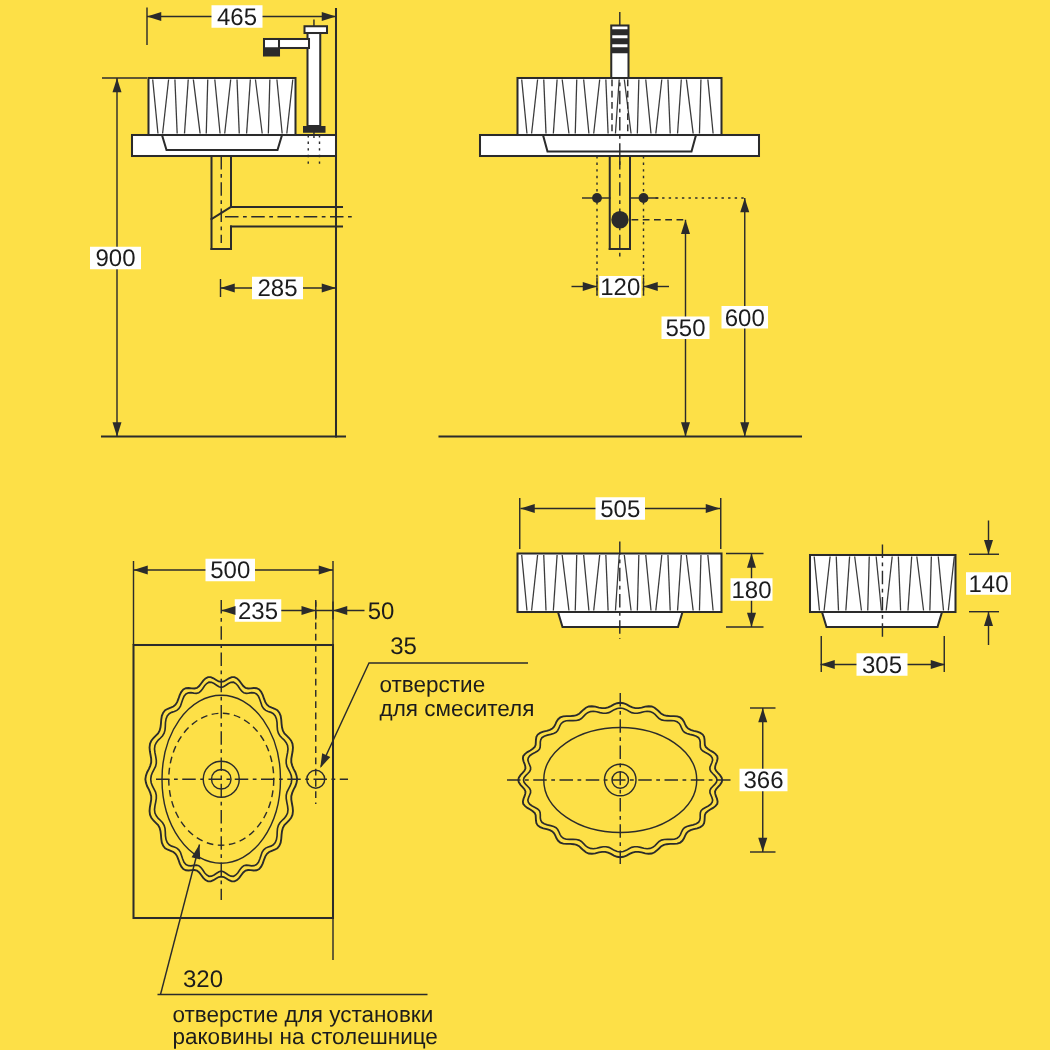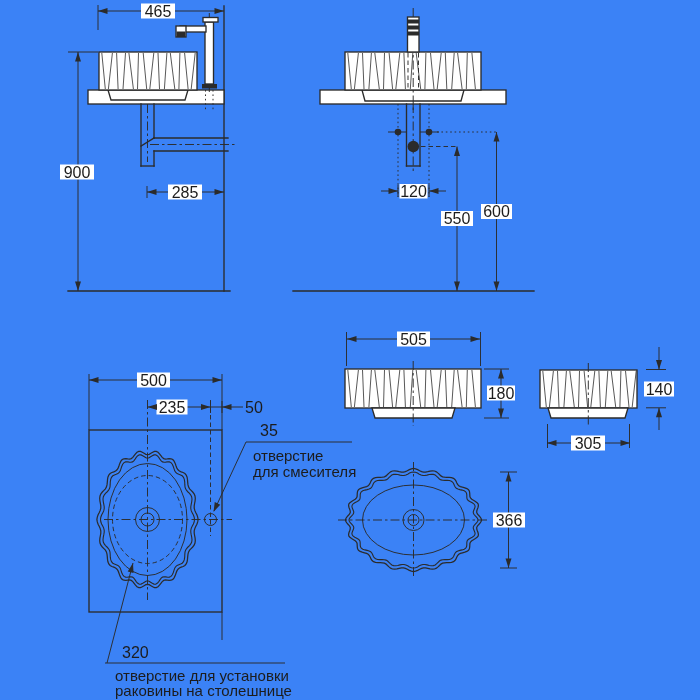--- a/index.html
+++ b/index.html
@@ -1,16 +1,16 @@
 <!DOCTYPE html>
 <html><head>
 <meta charset="utf-8">
 <style>
   html,body{margin:0;padding:0;background:#ffffff;}
-  .stage{position:relative;width:700px;height:700px;background:#3b82f6;overflow:hidden;}
+  .stage{position:relative;width:700px;height:700px;background:#fde047;overflow:hidden;}
   svg{display:block;}
   .o  {stroke:#2b2b2b;stroke-width:1.35;fill:none;stroke-linecap:square;}
   .of {stroke:#2b2b2b;stroke-width:1.35;fill:#ffffff;}
   .t  {stroke:#2b2b2b;stroke-width:0.95;fill:none;stroke-linecap:butt;}
   .dd {stroke-dasharray:9 3 2.5 3;}
   .da {stroke-dasharray:4.5 3;}
   .do {stroke-dasharray:1.6 2.8;}
   .fillk{fill:#2b2b2b;stroke:none;}
   .bg {fill:#ffffff;stroke:none;}
   text{font-family:"Liberation Sans",sans-serif;fill:#1c1c1c;}

